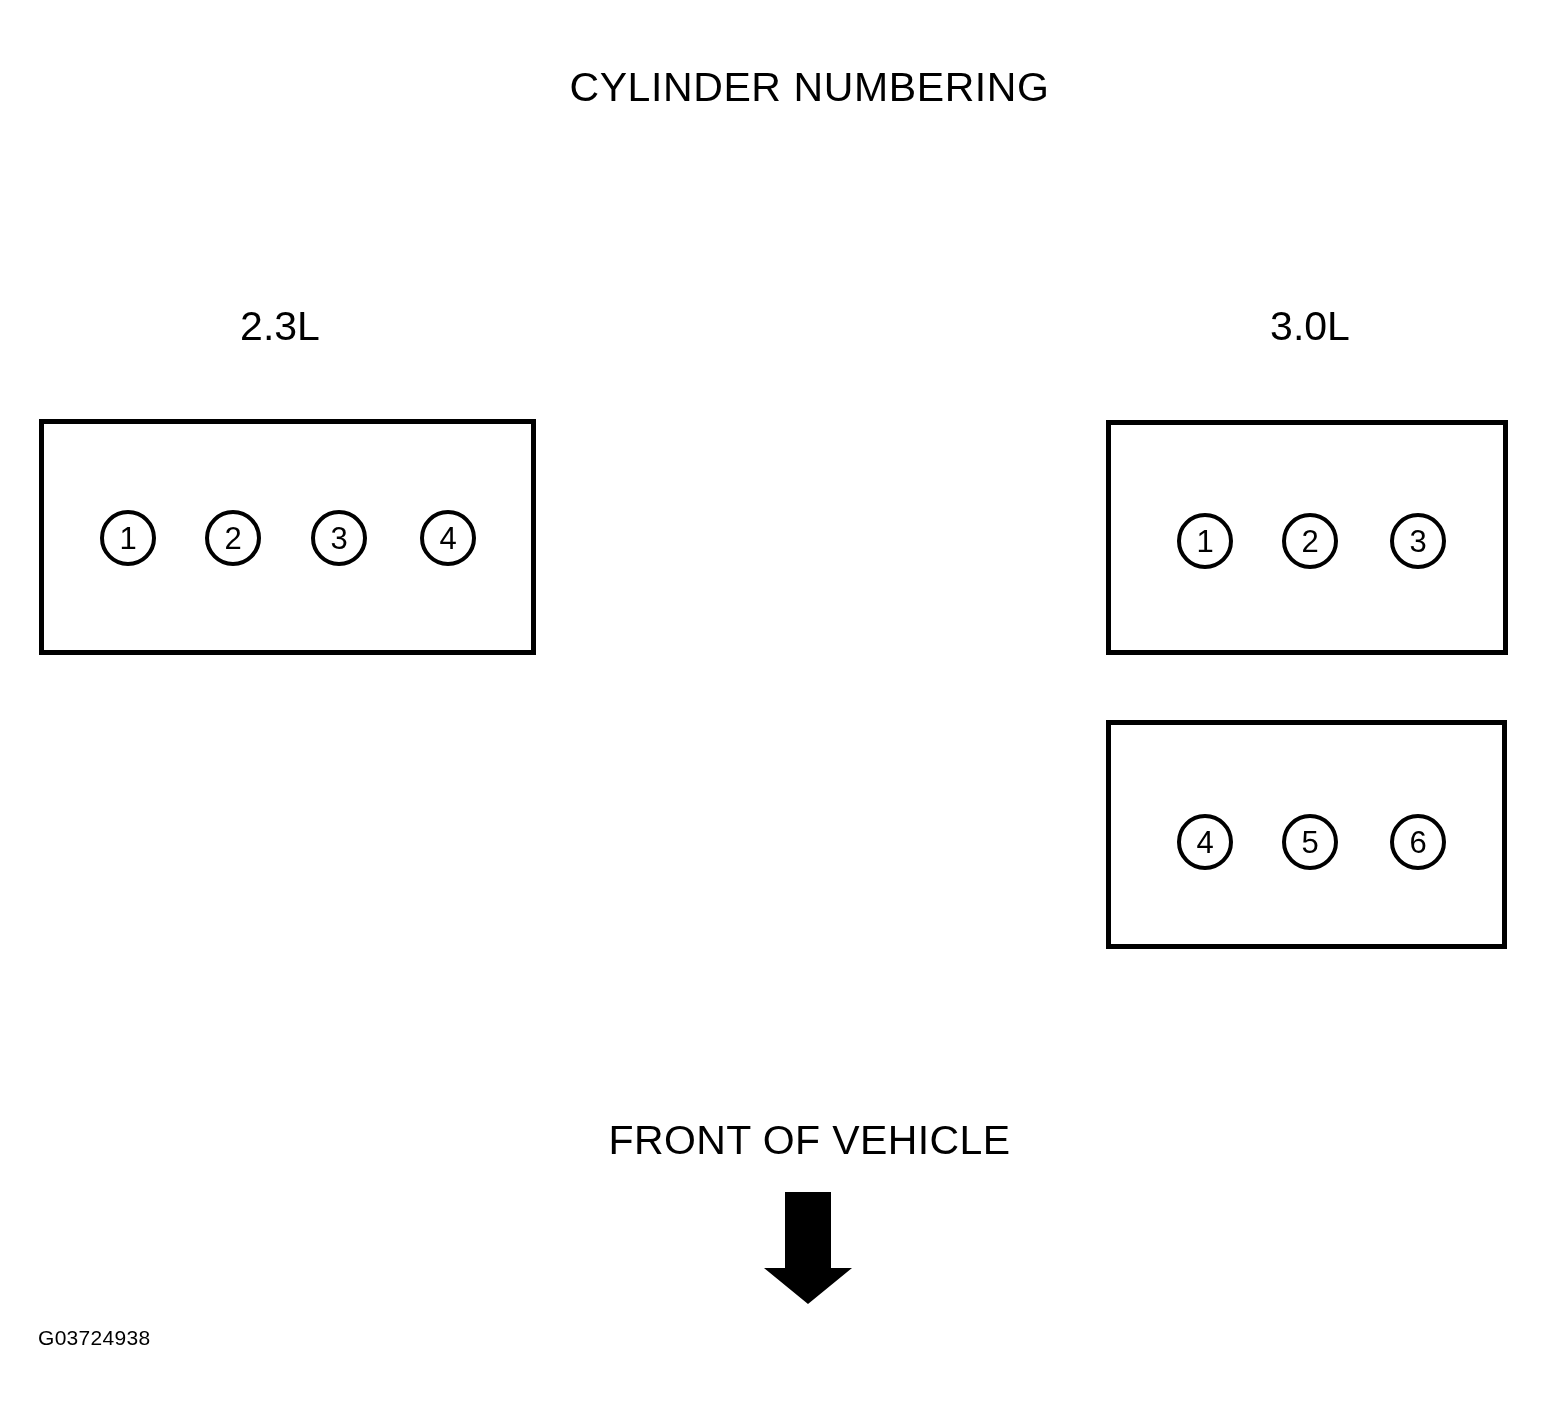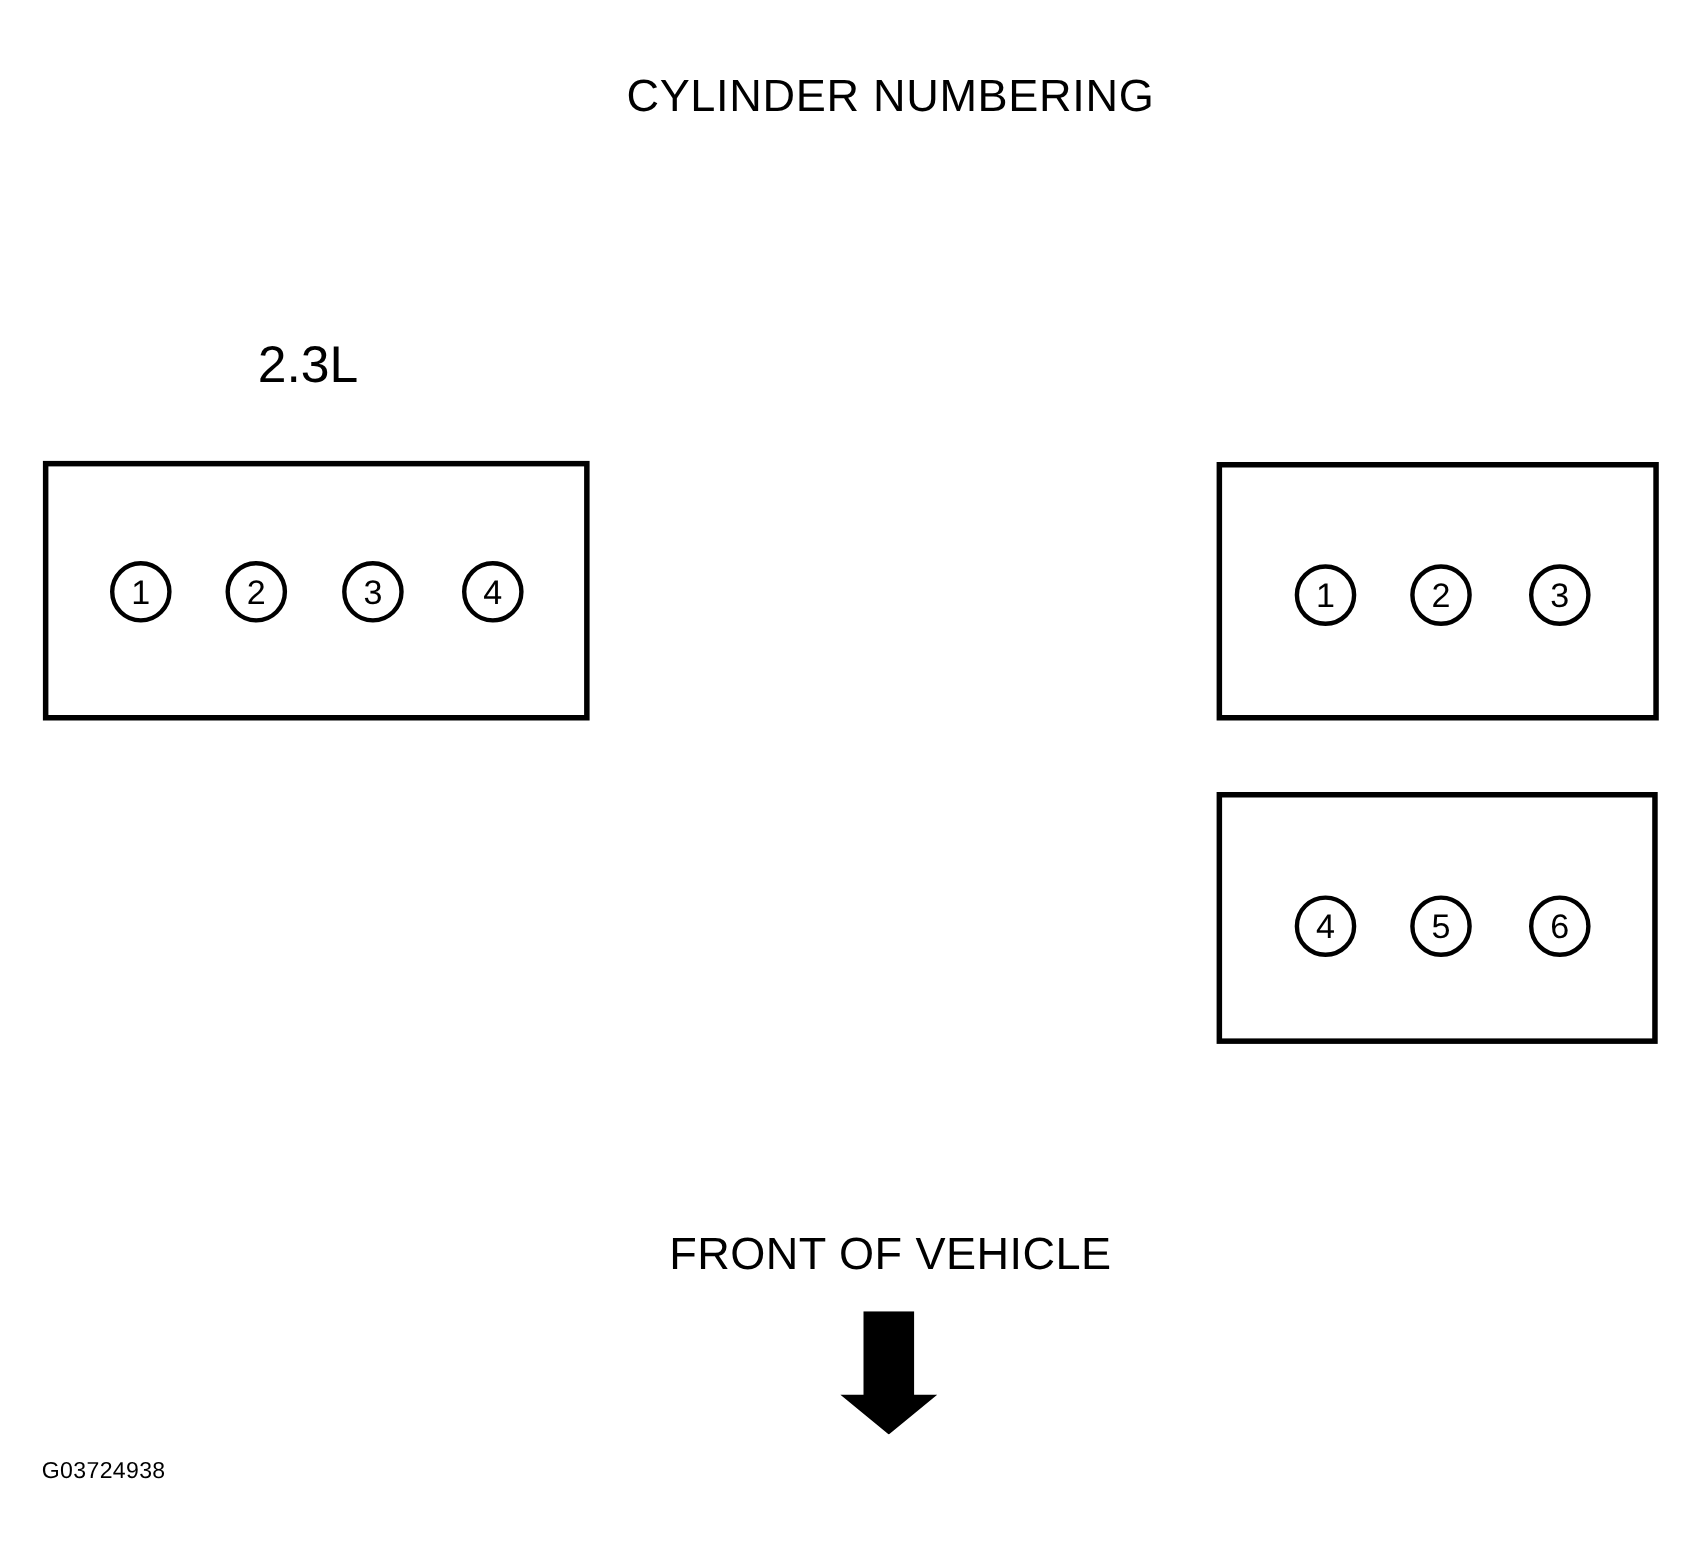--- a/index.html
+++ b/index.html
@@ -33,21 +33,21 @@
     text-align: center;
     font-size: 41px;
     letter-spacing: 0.6px;
     font-weight: 400;
     white-space: nowrap;
   }
 
   
   .engine-label {
     position: absolute;
-    font-size: 47px;
+    font-size: 41px;
     font-weight: 400;
     white-space: nowrap;
     text-align: center;
   }
   .engine-label--left  { left: 170px;  top: 303px; width: 220px; }
   .engine-label--right { left: 1200px; top: 303px; width: 220px; }
 
   
   .cyl-block {
     position: absolute;
@@ -122,20 +122,21 @@
       <span>2</span>
     </div>
     <div class="cyl-circle" style="left: 267px; top: 86px;">
       <span>3</span>
     </div>
     <div class="cyl-circle" style="left: 376px; top: 86px;">
       <span>4</span>
     </div>
   </div>
 
+  <div class="engine-label engine-label--right">3.0L</div>
 
   <div class="cyl-block cyl-block--v6-bank1">
     <div class="cyl-circle" style="left: 66px; top: 88px;">
       <span>1</span>
     </div>
     <div class="cyl-circle" style="left: 171px; top: 88px;">
       <span>2</span>
     </div>
     <div class="cyl-circle" style="left: 279px; top: 88px;">
       <span>3</span>

